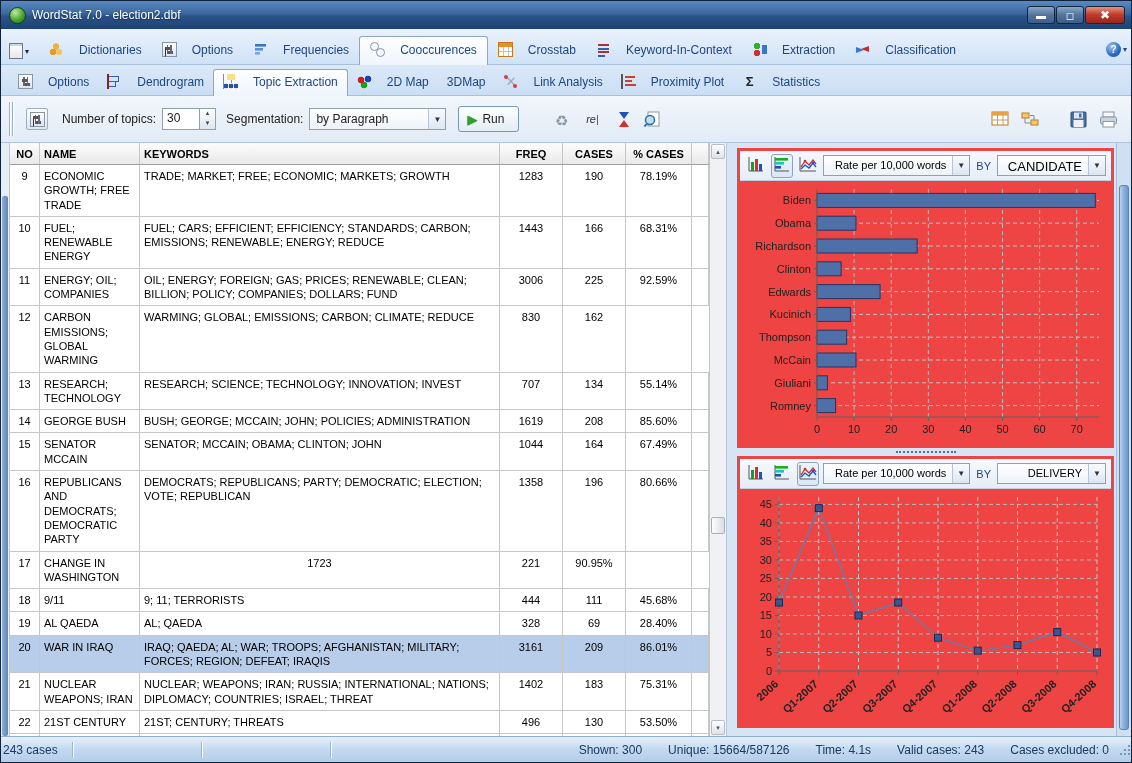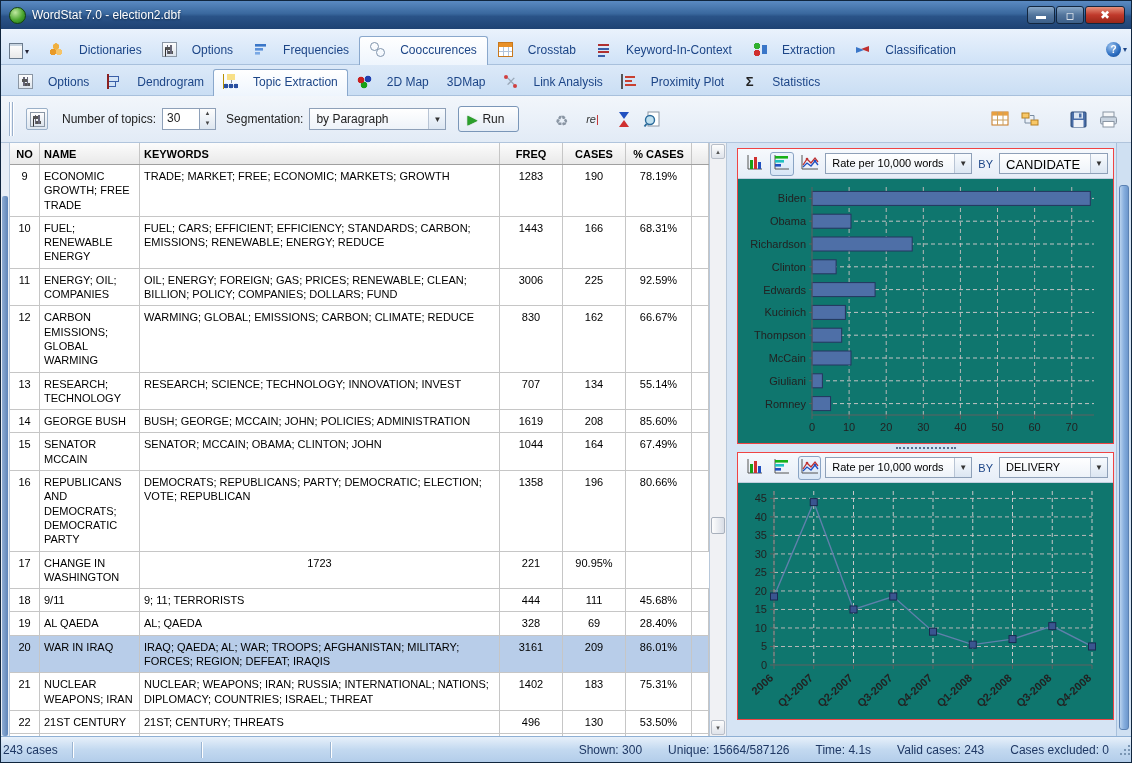--- a/index.html
+++ b/index.html
@@ -87,21 +87,21 @@
   .tscroll .sb-btn { position:absolute; left:1px; right:1px; height:15px; display:flex; align-items:center;
                      justify-content:center; font-size:7px; color:#555;
                      background:linear-gradient(#fdfdfd,#dfe3ea); border:1px solid #b8bec8; border-radius:2px; }
   .tscroll .up { top:1px; } .tscroll .down { bottom:1px; }
   .tscroll .thumb { position:absolute; left:1px; right:1px; top:63%; height:17px;
                     background:linear-gradient(90deg,#fdfdfd,#d8dde6); border:1px solid #a8b0bc; border-radius:2px; }
 
   .splitter { width:8px; }
 
   .right-panel { flex:1; display:flex; flex-direction:column; padding:5px 2px 4px 2px; overflow:hidden; }
-  .chart-box { background:#0f766e; border:1px solid #ef4444; flex:none; }
+  .chart-box { background:#ef4444; border:3px solid #ef4444; flex:none;text-align:right; }
   .chart-toolbar { height:30px; background:linear-gradient(#f6f9fd,#e6edf7); border-bottom:1px solid #c0cede;
                    display:flex; align-items:center; padding:0 5px; gap:4px; }
   .ct-btn { width:26px; height:24px; display:flex; align-items:center; justify-content:center; border-radius:3px;
             border:1px solid transparent; }
   .ct-btn.sel { border:1px solid #8aa4c4; background:linear-gradient(#eef5fd,#d8e6f6); }
   .chart-toolbar .combo { height:21px; }
   .by-label { color:#1c4587; font-size:11px; margin:0 2px; }
   .chart-splitter { height:8px; display:flex; align-items:center; justify-content:center; }
   .chart-splitter i { width:60px; border-top:2px dotted #5a6f8c; }
 
@@ -422,21 +422,20 @@
             <div class="num">225</div>
             <div class="num">92.59%</div>
             <div></div>
           </div>
           <div class="trow tgrid">
             <div class="num">12</div>
             <div>CARBON EMISSIONS; GLOBAL WARMING</div>
             <div>WARMING; GLOBAL; EMISSIONS; CARBON; CLIMATE; REDUCE</div>
             <div class="num">830</div>
             <div class="num">162</div>
-            <div class="num">66.67%</div>
             <div></div>
           </div>
           <div class="trow tgrid">
             <div class="num">13</div>
             <div>RESEARCH; TECHNOLOGY</div>
             <div>RESEARCH; SCIENCE; TECHNOLOGY; INNOVATION; INVEST</div>
             <div class="num">707</div>
             <div class="num">134</div>
             <div class="num">55.14%</div>
             <div></div>

